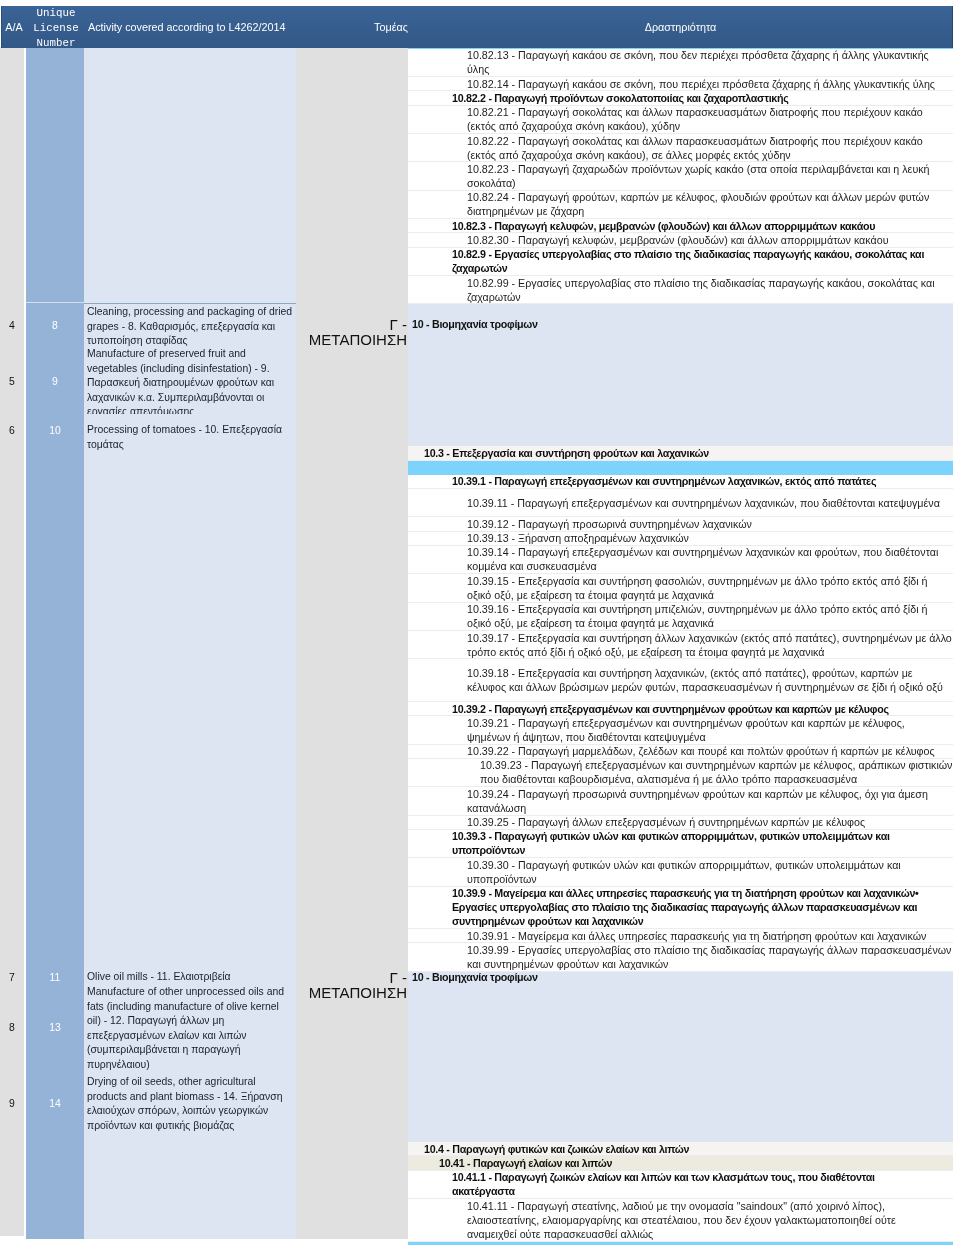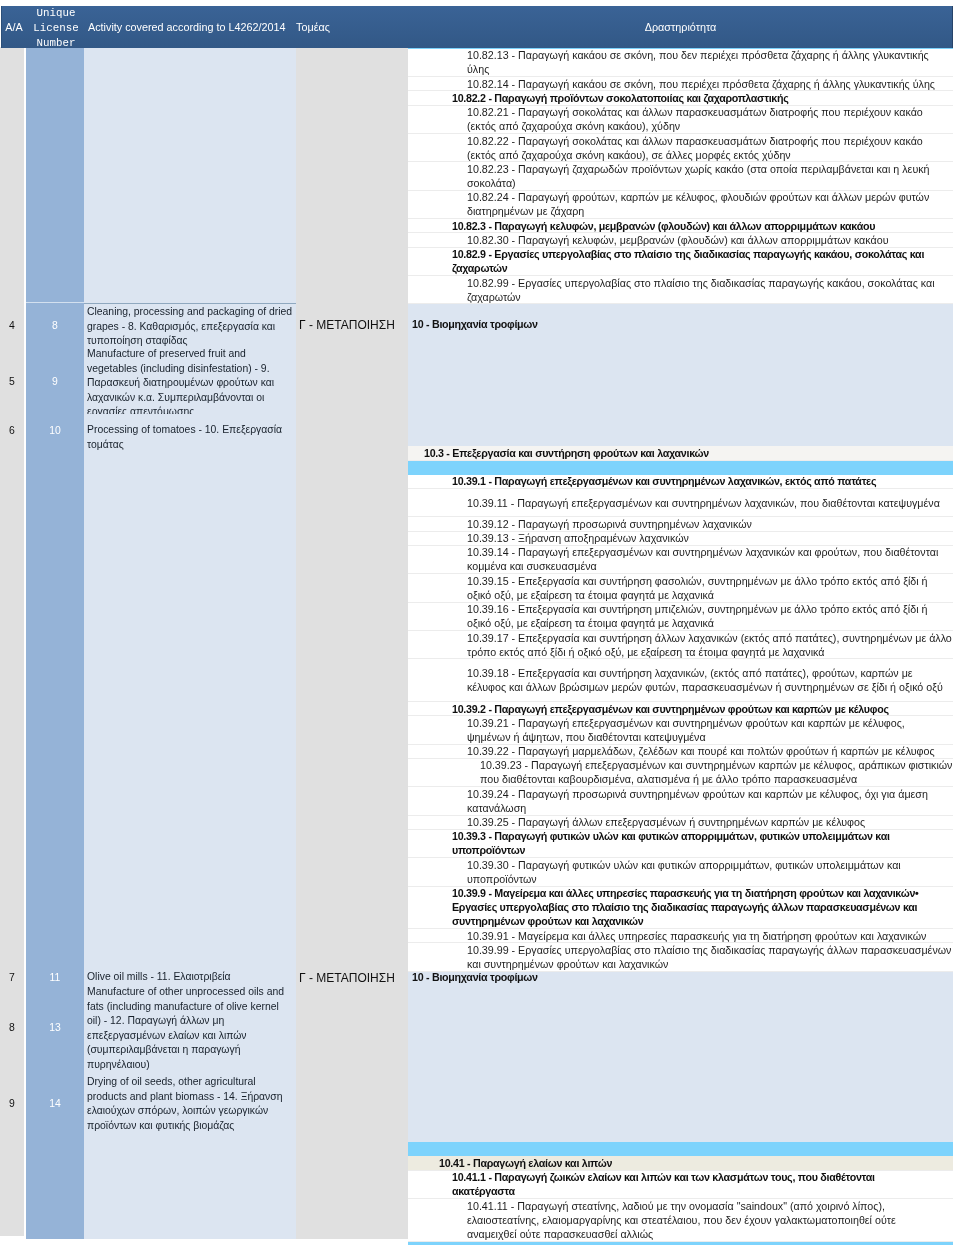--- a/index.html
+++ b/index.html
@@ -15,28 +15,28 @@
 .band-lblue3{left:84px;top:47px;width:212px;height:1192px;background:#dce5f1;}
 .band-gray4{left:296px;top:47px;width:112px;height:1192px;background:#e0e0e0;}
 
 .hdr{position:absolute;left:1px;top:6px;width:952px;height:42px;
  background:linear-gradient(180deg,#3a6396 0%,#325886 100%);
  border-right:1.5px solid #27446a;border-left:1px solid #2c4f79;box-sizing:border-box;}
 .hdr .hc{position:absolute;color:#ffffff;font-size:10.8px;line-height:14.75px;}
 .hdr-aa{left:0px;top:13.6px;width:24px;text-align:center;}
 .hdr-lic{left:25px;top:-0.2px;width:58px;text-align:center;font-family:Liberation Mono, monospace;}
 .hdr-act{left:86.4px;top:13.6px;width:208px;text-align:left;}
-.hdr-sec{left:294px;top:13.6px;width:112px;text-align:left;}
+.hdr-sec{left:294px;top:13.6px;width:112px;text-align:right;}
 .hdr-dra{left:406px;top:13.6px;width:545px;text-align:center;}
 
 .lcell{position:absolute;font-size:10.4px;line-height:14.53px;}
 .laa{width:24px;text-align:center;color:#111;left:0;}
 .llic{width:58px;text-align:center;color:#ffffff;left:26px;}
 .lact{left:87px;width:207px;text-align:left;color:#17202b;overflow:hidden;}
-.lsec{left:299.4px;width:108px;text-align:left;color:#111;font-size:12px;}
+.lsec{left:299.4px;width:108px;text-align:right;color:#111;font-size:15px;}
 .sepline{position:absolute;background:#8fa8bf;height:1px;}
 .sepline2{position:absolute;background:#d3e0ef;height:1px;}
 
 #right{position:absolute;left:408px;top:48px;width:545px;height:1197px;background:#7dd3fc;overflow:hidden;}
 .rrow{position:absolute;left:0;width:545px;box-sizing:border-box;
   border-bottom:1px solid #ececec;background:#fff;overflow:hidden;
   display:flex;align-items:center;}
 .rrow .t{position:relative;font-size:10.7px;line-height:14.2px;color:#1d1d1d;flex:0 0 auto;}
 .rrow.b .t{font-weight:bold;color:#0f0f0f;letter-spacing:-0.28px;}
 .bg-gray{background:#f5f4f2;}
@@ -181,20 +181,23 @@
       </div>
     <div class="rrow" style="top:881.20px;height:14.20px">
         <span class="t" style="margin-left:59.2px;width:481.0px">10.39.91 - Μαγείρεμα και άλλες υπηρεσίες παρασκευής για τη διατήρηση φρούτων και λαχανικών</span>
       </div>
     <div class="rrow" style="top:895.40px;height:28.40px">
         <span class="t" style="margin-left:59.2px;width:489.0px">10.39.99 - Εργασίες υπεργολαβίας στο πλαίσιο της διαδικασίας παραγωγής άλλων παρασκευασμένων και συντηρημένων φρούτων και λαχανικών</span>
       </div>
     <div class="grp" style="top:923.80px;height:170.40px">
         <span class="gt" style="top:-1.7px">10 - Βιομηχανία τροφίμων</span>
       </div>
+    <div class="rrow b bg-gray" style="top:1094.20px;height:14.20px">
+        <span class="t" style="margin-left:16.1px;width:529.0px">10.4 - Παραγωγή φυτικών και ζωικών ελαίων και λιπών</span>
+      </div>
     <div class="rrow b bg-cream" style="top:1108.40px;height:14.20px">
         <span class="t" style="margin-left:30.5px;width:515.0px">10.41 - Παραγωγή ελαίων και λιπών</span>
       </div>
     <div class="rrow b" style="top:1122.60px;height:28.40px">
         <span class="t" style="margin-left:44.3px;width:486.0px">10.41.1 - Παραγωγή ζωικών ελαίων και λιπών και των κλασμάτων τους, που διαθέτονται ακατέργαστα</span>
       </div>
     <div class="rrow" style="top:1151.00px;height:42.60px">
         <span class="t" style="margin-left:59.2px;width:481.0px">10.41.11 - Παραγωγή στεατίνης, λαδιού με την ονομασία "saindoux" (από χοιρινό λίπος), ελαιοστεατίνης, ελαιομαργαρίνης και στεατέλαιου, που δεν έχουν γαλακτωματοποιηθεί ούτε αναμειχθεί ούτε παρασκευασθεί αλλιώς</span>
       </div>
   </div>

